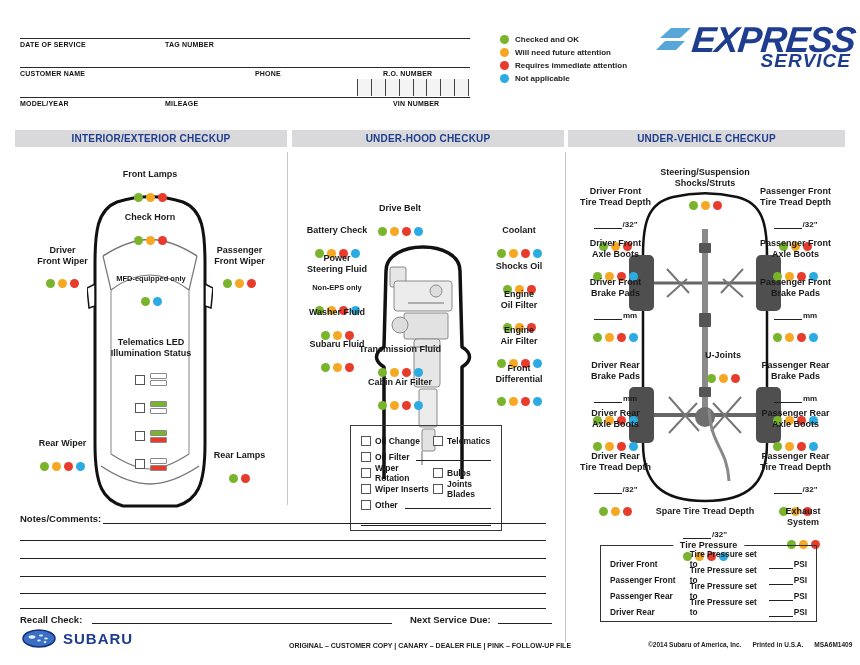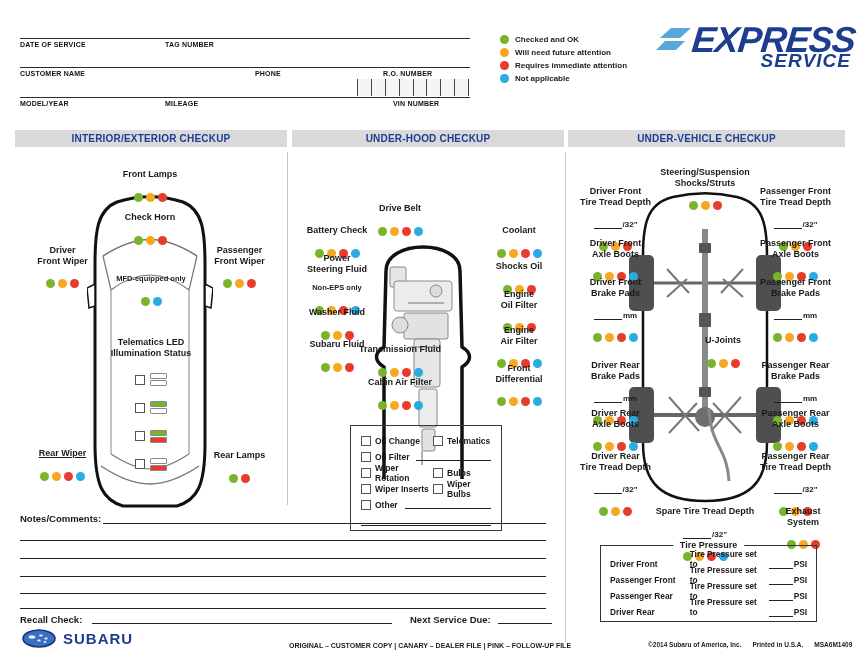--- a/index.html
+++ b/index.html
@@ -191,21 +191,21 @@
       <div class="led-row">
         <span class="cb"></span>
         <span class="ledstack"><i class="led" style="background: rgb(121, 180, 44);"></i><i class="led" style="background: rgb(231, 59, 44);"></i></span>
       </div>
       <div class="led-row">
         <span class="cb"></span>
         <span class="ledstack"><i class="led" style="background: rgb(255, 255, 255);"></i><i class="led" style="background: rgb(231, 59, 44);"></i></span>
       </div>
     </div>
 
-    <div class="item" style="left:0px;top:291px;width:95px;text-decoration:underline;">
+    <div class="item" style="left:0px;top:281px;width:95px;">
       <div>Rear Wiper</div>
       <div class="dots"><i class="dot" style="background: rgb(121, 180, 44);"></i><i class="dot" style="background: rgb(247, 168, 35);"></i><i class="dot" style="background: rgb(231, 59, 44);"></i><i class="dot" style="background: rgb(42, 171, 226);"></i></div>
     </div>
 
     <div class="item" style="left:177px;top:293px;width:95px;">
       <div>Rear Lamps</div>
       <div class="dots"><i class="dot" style="background: rgb(121, 180, 44);"></i><i class="dot" style="background: rgb(231, 59, 44);"></i></div>
     </div>
   </div>
 
@@ -317,21 +317,21 @@
           <span>Bulbs</span>
           </span>
       </div>
       <div class="svc-row">
         <span class="svc-a">
             <span class="cb"></span>
           <span>Wiper Inserts</span>
           </span>
         <span class="svc-b">
             <span class="cb"></span>
-          <span>Wiper Bulbs</span>
+          <span>Joints Blades</span>
           </span>
       </div>
       <div class="svc-row">
         <span class="svc-b">
             <span class="cb"></span>
           <span>Other</span>
           <span class="svc-line"></span>
           </span>
       </div>
       <div class="svc-line2"></div>
@@ -397,21 +397,21 @@
       <div class="dots"><i class="dot" style="background: rgb(121, 180, 44);"></i><i class="dot" style="background: rgb(247, 168, 35);"></i><i class="dot" style="background: rgb(231, 59, 44);"></i><i class="dot" style="background: rgb(42, 171, 226);"></i></div>
     </div>
 
     <div class="item" style="left:180px;top:120px;width:95px;">
       <div>Passenger Front
 Brake Pads</div>
       <div class="blankrow"><span class="blank"></span><span>mm</span></div>
       <div class="dots"><i class="dot" style="background: rgb(121, 180, 44);"></i><i class="dot" style="background: rgb(247, 168, 35);"></i><i class="dot" style="background: rgb(231, 59, 44);"></i><i class="dot" style="background: rgb(42, 171, 226);"></i></div>
     </div>
 
-    <div class="item" style="left:125px;top:178px;width:60px;">
+    <div class="item" style="left:125px;top:193px;width:60px;">
       <div>U-Joints</div>
       <div class="dots"><i class="dot" style="background: rgb(121, 180, 44);"></i><i class="dot" style="background: rgb(247, 168, 35);"></i><i class="dot" style="background: rgb(231, 59, 44);"></i></div>
     </div>
 
     <div class="item" style="left:0px;top:203px;width:95px;">
       <div>Driver Rear
 Brake Pads</div>
       <div class="blankrow"><span class="blank"></span><span>mm</span></div>
       <div class="dots"><i class="dot" style="background: rgb(121, 180, 44);"></i><i class="dot" style="background: rgb(247, 168, 35);"></i><i class="dot" style="background: rgb(231, 59, 44);"></i><i class="dot" style="background: rgb(42, 171, 226);"></i></div>
     </div>

